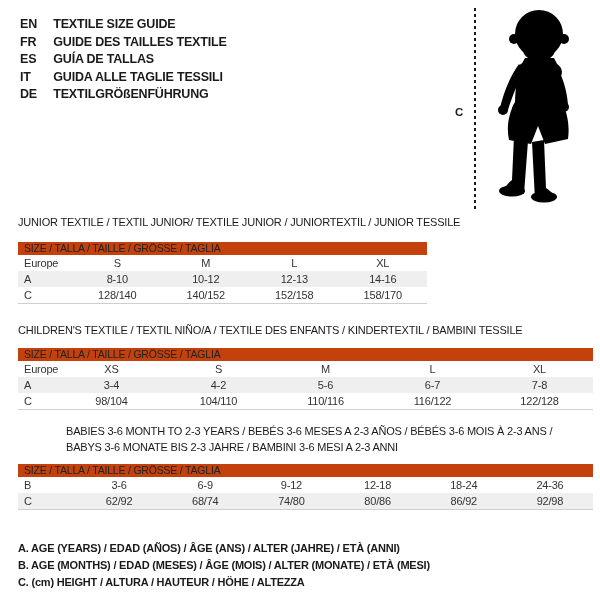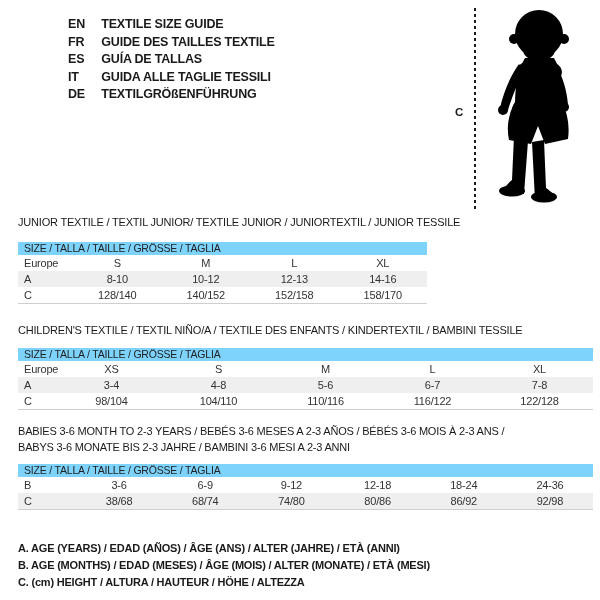--- a/index.html
+++ b/index.html
@@ -1,37 +1,37 @@
 <!DOCTYPE html>
 <html><head>
 <meta charset="utf-8">
 <style>
   html,body{margin:0;padding:0;background:#fff;}
   .page{
     position:relative;width:600px;height:600px;background:#fff;overflow:hidden;
     font-family:"Liberation Sans",sans-serif;color:#1a1a1a;letter-spacing:-0.2px;
   }
   
-  .langs{position:absolute;left:20px;top:16px;margin-left:48px;}
+  .langs{position:absolute;left:20px;top:16px;}
   .lang-row{height:17.5px;line-height:17.5px;font-size:12.5px;font-weight:700;white-space:nowrap;}
   .lang-code{display:inline-block;width:30px;}
   
   .dash-line{
     position:absolute;left:474px;top:8px;width:2px;height:202px;
     background:repeating-linear-gradient(to bottom,#1a1a1a 0 3px,transparent 3px 6px);
   }
   .c-label{position:absolute;left:450px;top:106px;width:18px;text-align:center;
     font-size:11.5px;font-weight:700;}
   .baby-svg{position:absolute;left:483px;top:8px;}
   
   .tbl-title{position:absolute;left:18px;font-size:11px;font-weight:400;white-space:nowrap;}
-  .tbl-title .line{display:block;height:16px;line-height:16px;}
+  .tbl-title .line{display:block;height:16px;line-height:16px;margin-left:48px;}
   
   .tbl{position:absolute;left:18px;border-bottom:1px solid #cfcfcf;}
-  .tbl-bar{height:13px;line-height:13px;background:#7dd3fc;color:#222;
+  .tbl-bar{height:13px;line-height:13px;background:#c2410c;color:#222;
     font-size:10.5px;padding-left:6px;white-space:nowrap;overflow:hidden;}
   .tbl-row{display:flex;height:16px;line-height:16px;font-size:11px;color:#333;}
   .tbl-row.alt{background:#efefef;}
   .cl{padding-left:6px;box-sizing:border-box;}
   .t-junior .cl{width:55px;}
   .t-children .cl{width:40px;}
   .t-babies .cl{width:58px;}
   .cc{flex:1;text-align:center;}
   .t-junior{top:242px;width:409px;}
   .t-children{top:348px;width:575px;}
@@ -127,21 +127,21 @@
       <span class="cl">Europe</span>
       <span class="cc">XS</span>
       <span class="cc">S</span>
       <span class="cc">M</span>
       <span class="cc">L</span>
       <span class="cc">XL</span>
     </div>
     <div class="tbl-row alt">
       <span class="cl">A</span>
       <span class="cc">3-4</span>
-      <span class="cc">4-8</span>
+      <span class="cc">4-2</span>
       <span class="cc">5-6</span>
       <span class="cc">6-7</span>
       <span class="cc">7-8</span>
     </div>
     <div class="tbl-row">
       <span class="cl">C</span>
       <span class="cc">98/104</span>
       <span class="cc">104/110</span>
       <span class="cc">110/116</span>
       <span class="cc">116/122</span>
@@ -159,21 +159,21 @@
       <span class="cl">B</span>
       <span class="cc">3-6</span>
       <span class="cc">6-9</span>
       <span class="cc">9-12</span>
       <span class="cc">12-18</span>
       <span class="cc">18-24</span>
       <span class="cc">24-36</span>
     </div>
     <div class="tbl-row alt">
       <span class="cl">C</span>
-      <span class="cc">38/68</span>
+      <span class="cc">62/92</span>
       <span class="cc">68/74</span>
       <span class="cc">74/80</span>
       <span class="cc">80/86</span>
       <span class="cc">86/92</span>
       <span class="cc">92/98</span>
     </div>
   </div>
 
   <div class="legend">
     <div class="legend-line">A. AGE (YEARS) / EDAD (AÑOS) / ÂGE (ANS) / ALTER (JAHRE) / ETÀ (ANNI)</div>

